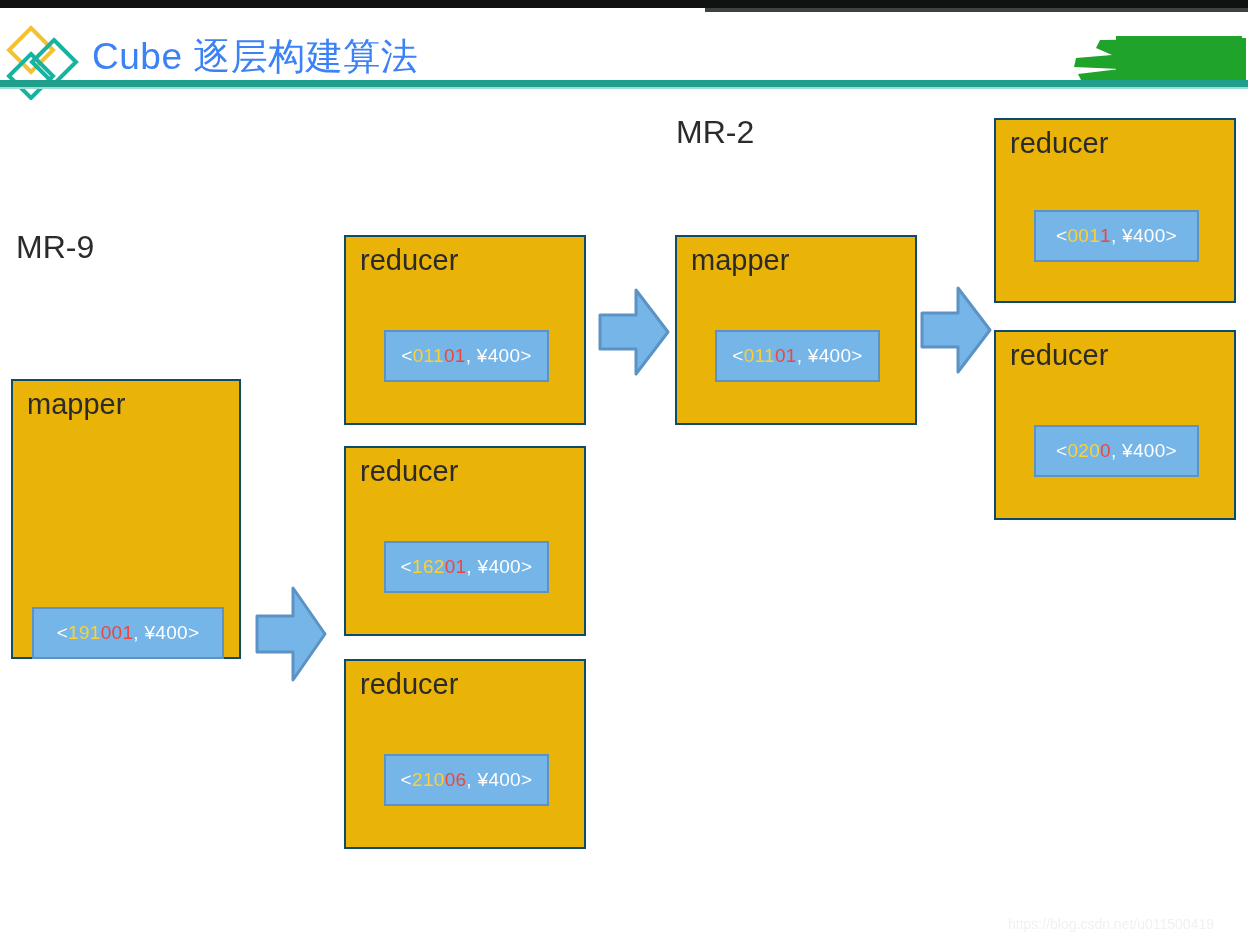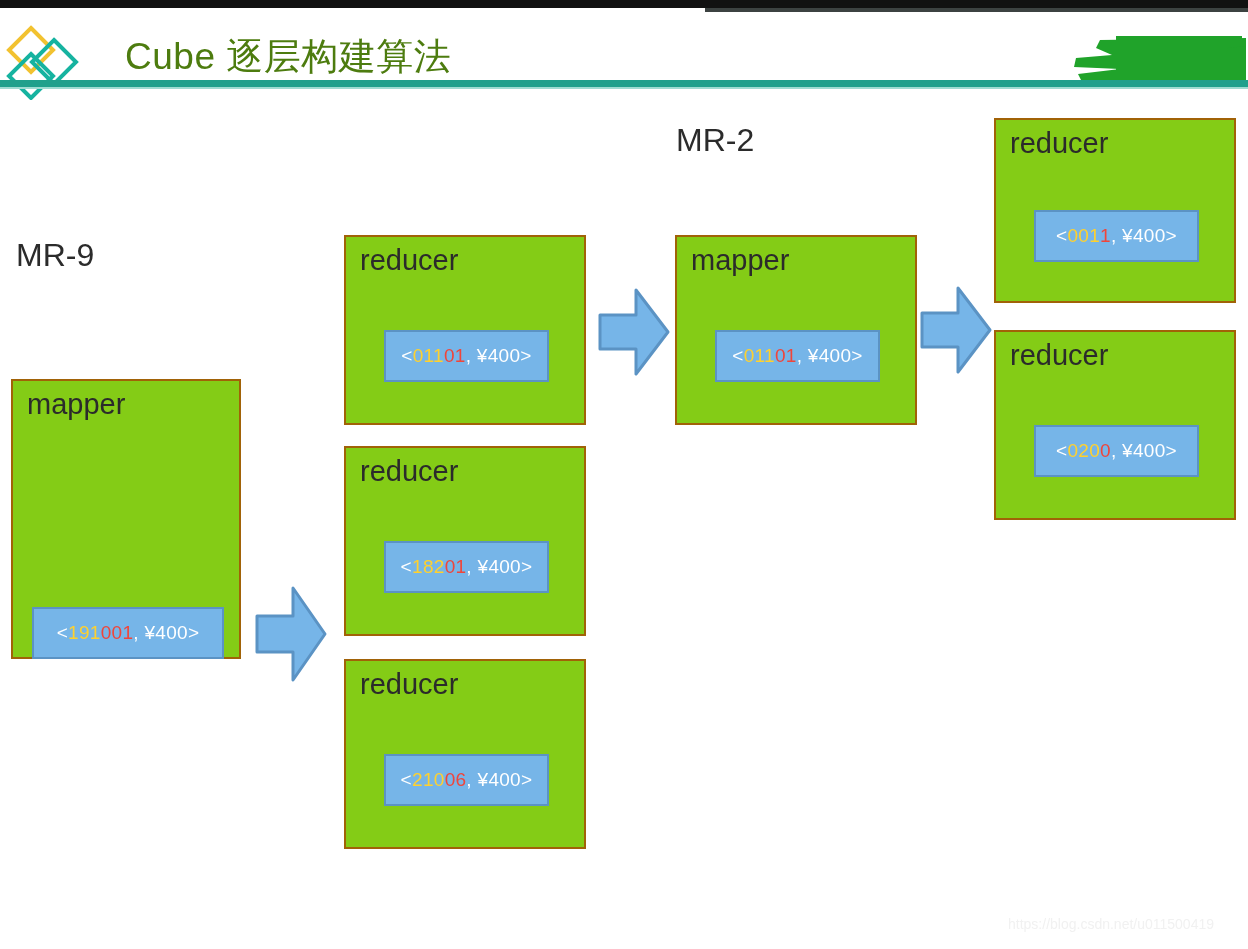--- a/index.html
+++ b/index.html
@@ -55,24 +55,23 @@
     width: 78px; height: 76px;
   }
   .logo svg { display: block; }
 
   
   .page-title {
     position: absolute;
     left: 92px; top: 18px;
     font-size: 37px;
     line-height: 54px;
-    color: #4d7c0f;
+    color: #3b82f6;
     white-space: nowrap;
     letter-spacing: 0.5px;
-    margin-left: 33px;
   }
 
   
   .redaction {
     position: absolute;
     left: 1060px; top: 24px;
     width: 186px; height: 48px;
   }
 
   
@@ -81,30 +80,29 @@
     left: 0; top: 89px;
     width: 1248px; height: 860px;
   }
 
   
   .phase-label {
     position: absolute;
     font-size: 32px;
     color: #2b2b2b;
     white-space: nowrap;
-    margin-top: 8px;
   }
   .phase-mr1 { left: 16px; top: 140px; }
   .phase-mr2 { left: 676px; top: 25px; }
 
   
   .node {
     position: absolute;
-    background: #84cc16;
-    border: 2px solid #a16207;
+    background: #eab308;
+    border: 2px solid #0c4a6e;
     box-sizing: border-box;
     text-decoration: underline;
   }
   .node-title {
     position: absolute;
     left: 14px; top: 7px;
     font-size: 29px;
     color: #2b2b2b;
     white-space: nowrap;
   }
@@ -196,21 +194,21 @@
         <span class="y">011</span>
         <span class="r">01</span>
         <span class="w">, ¥400&gt;</span>
       </div>
   </div>
 
   <div class="node" style="left:344px; top:357px; width:242px; height:190px;">
     <div class="node-title">reducer</div>
     <div class="chip" style="left:38px; top:93px; width:165px; height:52px;">
         <span class="w">&lt;</span>
-        <span class="y">182</span>
+        <span class="y">162</span>
         <span class="r">01</span>
         <span class="w">, ¥400&gt;</span>
       </div>
   </div>
 
   <div class="node" style="left:344px; top:570px; width:242px; height:190px;">
     <div class="node-title">reducer</div>
     <div class="chip" style="left:38px; top:93px; width:165px; height:52px;">
         <span class="w">&lt;</span>
         <span class="y">210</span>

